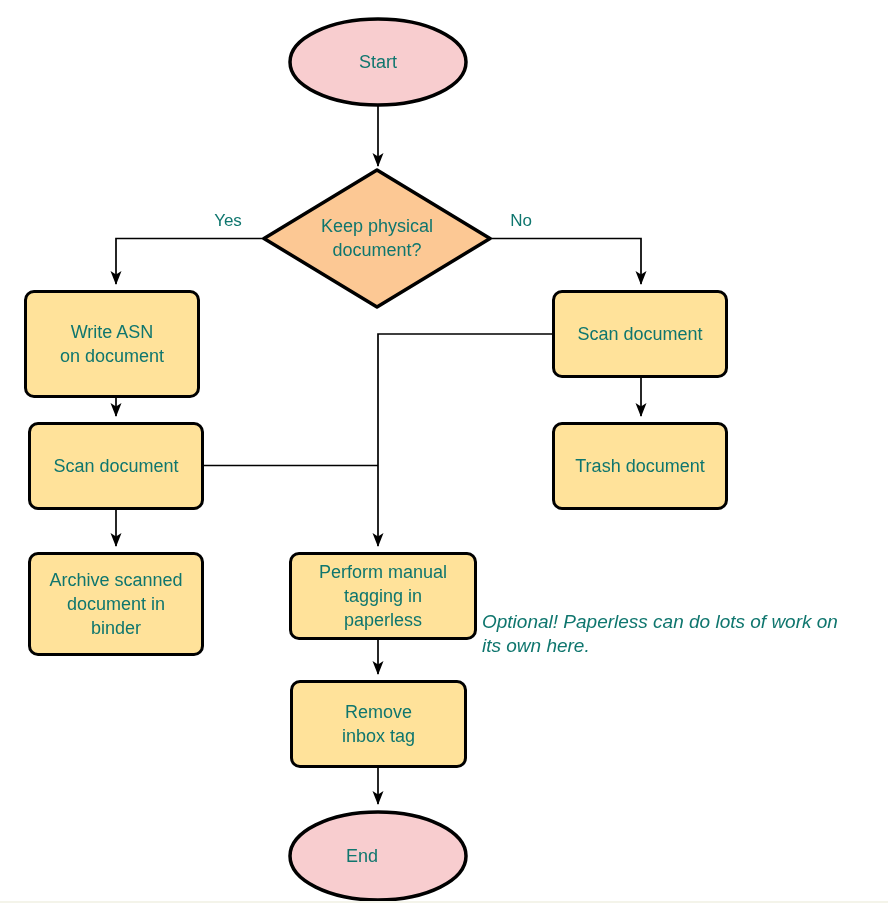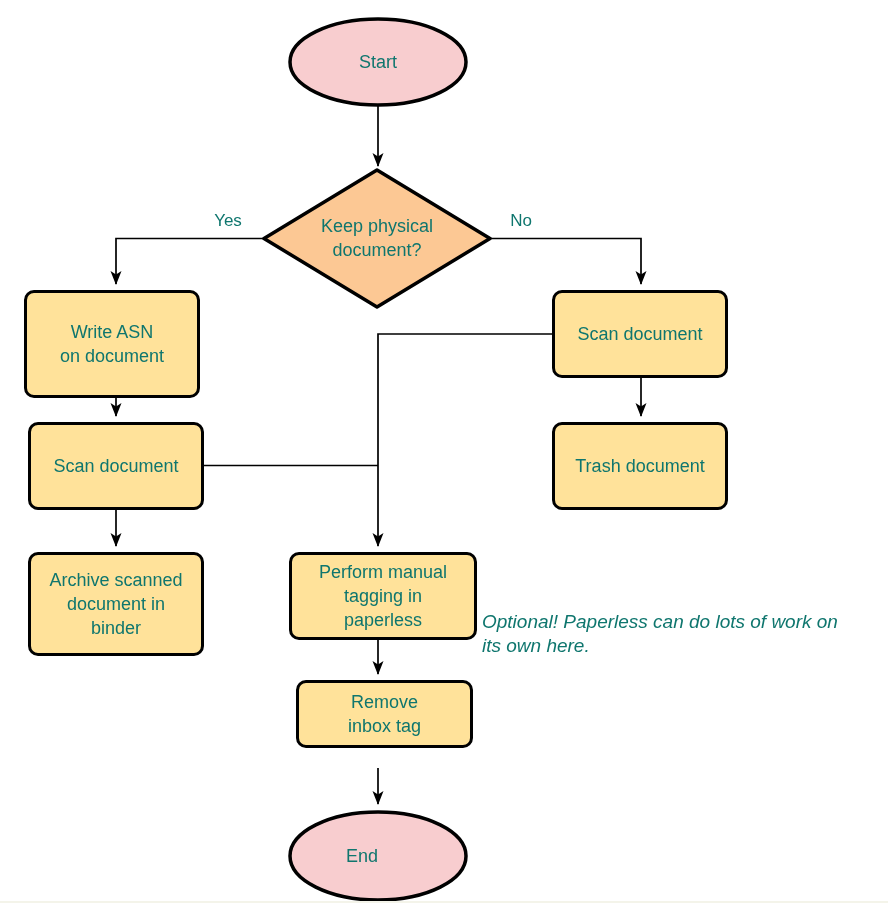--- a/index.html
+++ b/index.html
@@ -118,21 +118,21 @@
 binder</div>
 
   <div class="process" style="left: 552px; top: 290px; width: 176px; height: 88px; background: rgb(255, 226, 154);">Scan document</div>
 
   <div class="process" style="left: 552px; top: 422px; width: 176px; height: 88px; background: rgb(255, 226, 154);">Trash document</div>
 
   <div class="process" style="left: 289px; top: 552px; width: 188px; height: 88px; background: rgb(255, 226, 154);">Perform manual
 tagging in
 paperless</div>
 
-  <div class="process" style="left: 296px; top: 680px; width: 177px; height: 68px; background: rgb(255, 226, 154);">Remove
+  <div class="process" style="left: 290px; top: 680px; width: 177px; height: 88px; background: rgb(255, 226, 154);">Remove
 inbox tag</div>
 
   <div class="note">Optional! Paperless can do lots of work on
 its own here.</div>
 
   <div class="bottom-divider"></div>
 
 </div>
 
 </body></html>

